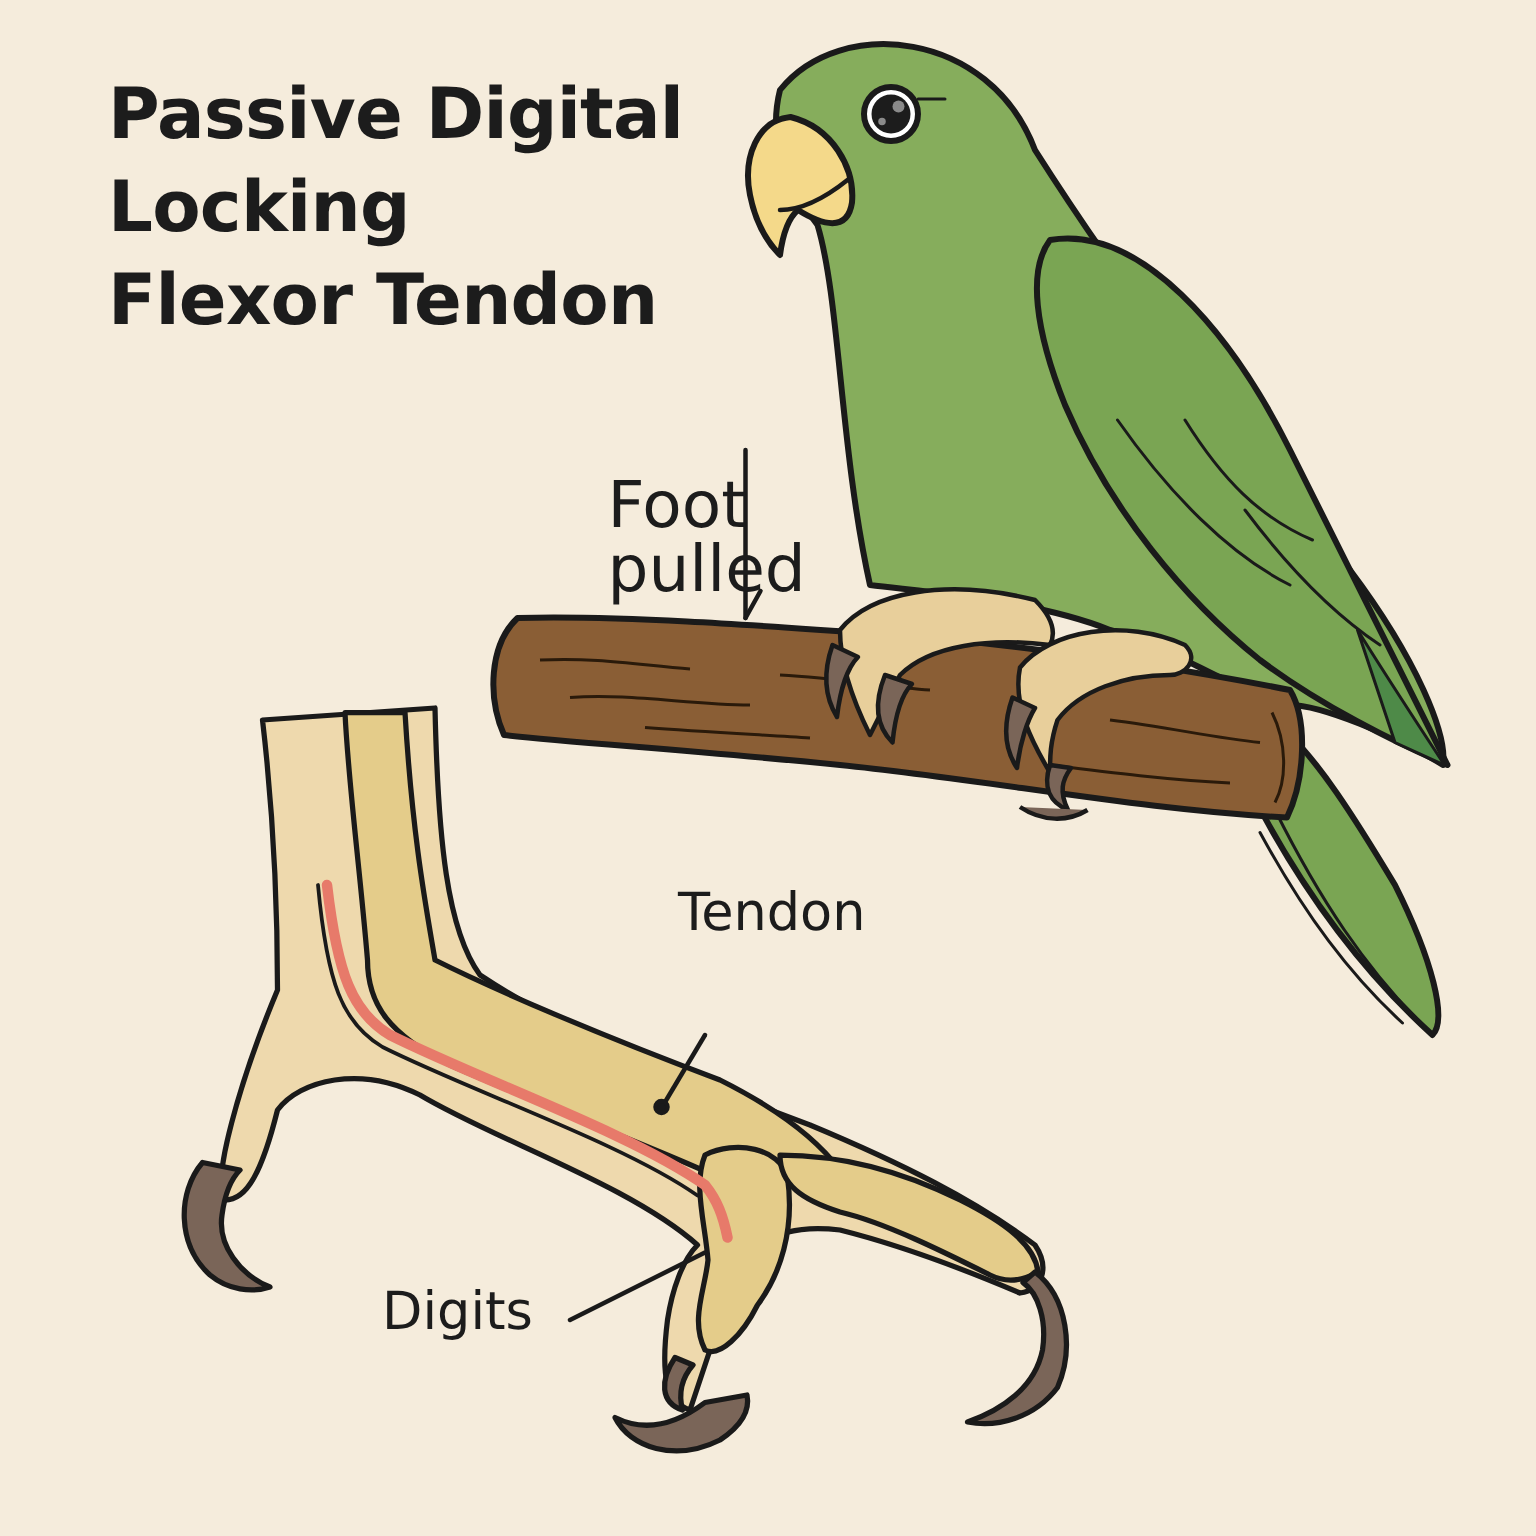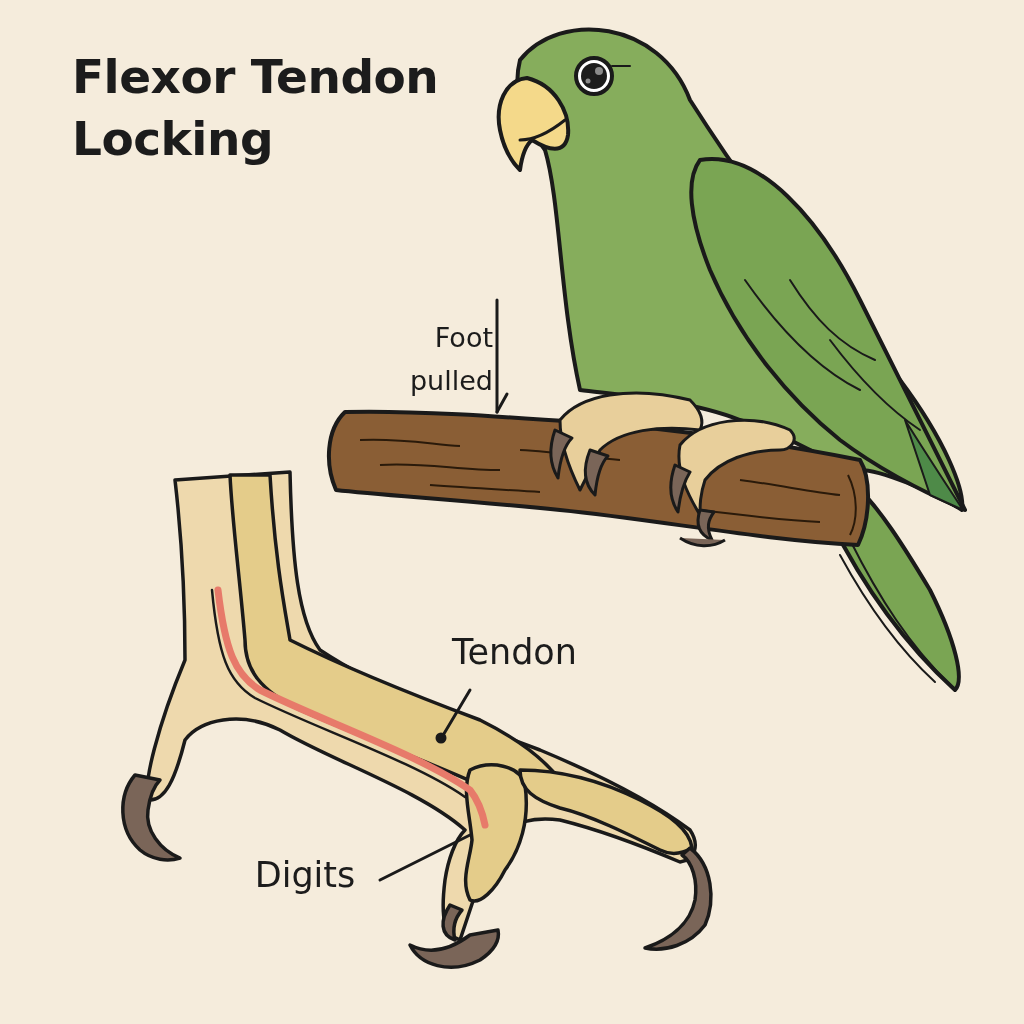--- a/index.html
+++ b/index.html
@@ -16,22 +16,22 @@
       font-weight: bold; font-size: 47px; line-height: 62px;
       color: #1c1c1c; letter-spacing: -0.5px;
     }
     .title span { display: block; }
     .label {
       position: absolute;
       font-family: "DejaVu Sans", sans-serif;
       font-size: 35px; line-height: 43px; color: #1c1c1c;
     }
     .label span { display: block; }
-    .lbl-foot { left: 405px; top: 316px; text-align: right; width: 88px; font-size: 27px; }
-    .lbl-tendon { left: 452px; top: 588px; text-align: left; margin-top: 43px; }
+    .lbl-foot { left: 405px; top: 316px; text-align: right; width: 88px; font-size: 43px; }
+    .lbl-tendon { left: 452px; top: 588px; text-align: left; }
     .lbl-digits { left: 244px; top: 854px; text-align: center; width: 122px; }
     svg.art { position: absolute; left: 0; top: 0; }
   </style>
 </head>
 <body>
 
 <div class="canvas">
 
   <svg class="art" width="1024" height="1024" viewBox="0 0 1024 1024">
 
@@ -107,22 +107,23 @@
       <line x1="470" y1="690" x2="442" y2="737"></line>
       <circle cx="441" cy="738" r="4" fill="#1a1a1a"></circle>
     </g>
 
     <g stroke="#1a1a1a" stroke-width="3" fill="none" stroke-linecap="round">
       <line x1="380" y1="880" x2="470" y2="835"></line>
     </g>
   </svg>
 
   <div class="title">
+    <span>Passive Digital</span>
+    <span>Locking</span>
     <span>Flexor Tendon</span>
-    <span>Locking</span>
   </div>
 
   <div class="label lbl-foot">
     <span>Foot</span>
     <span>pulled</span>
   </div>
 
   <div class="label lbl-tendon">
     <span>Tendon</span>
   </div>

